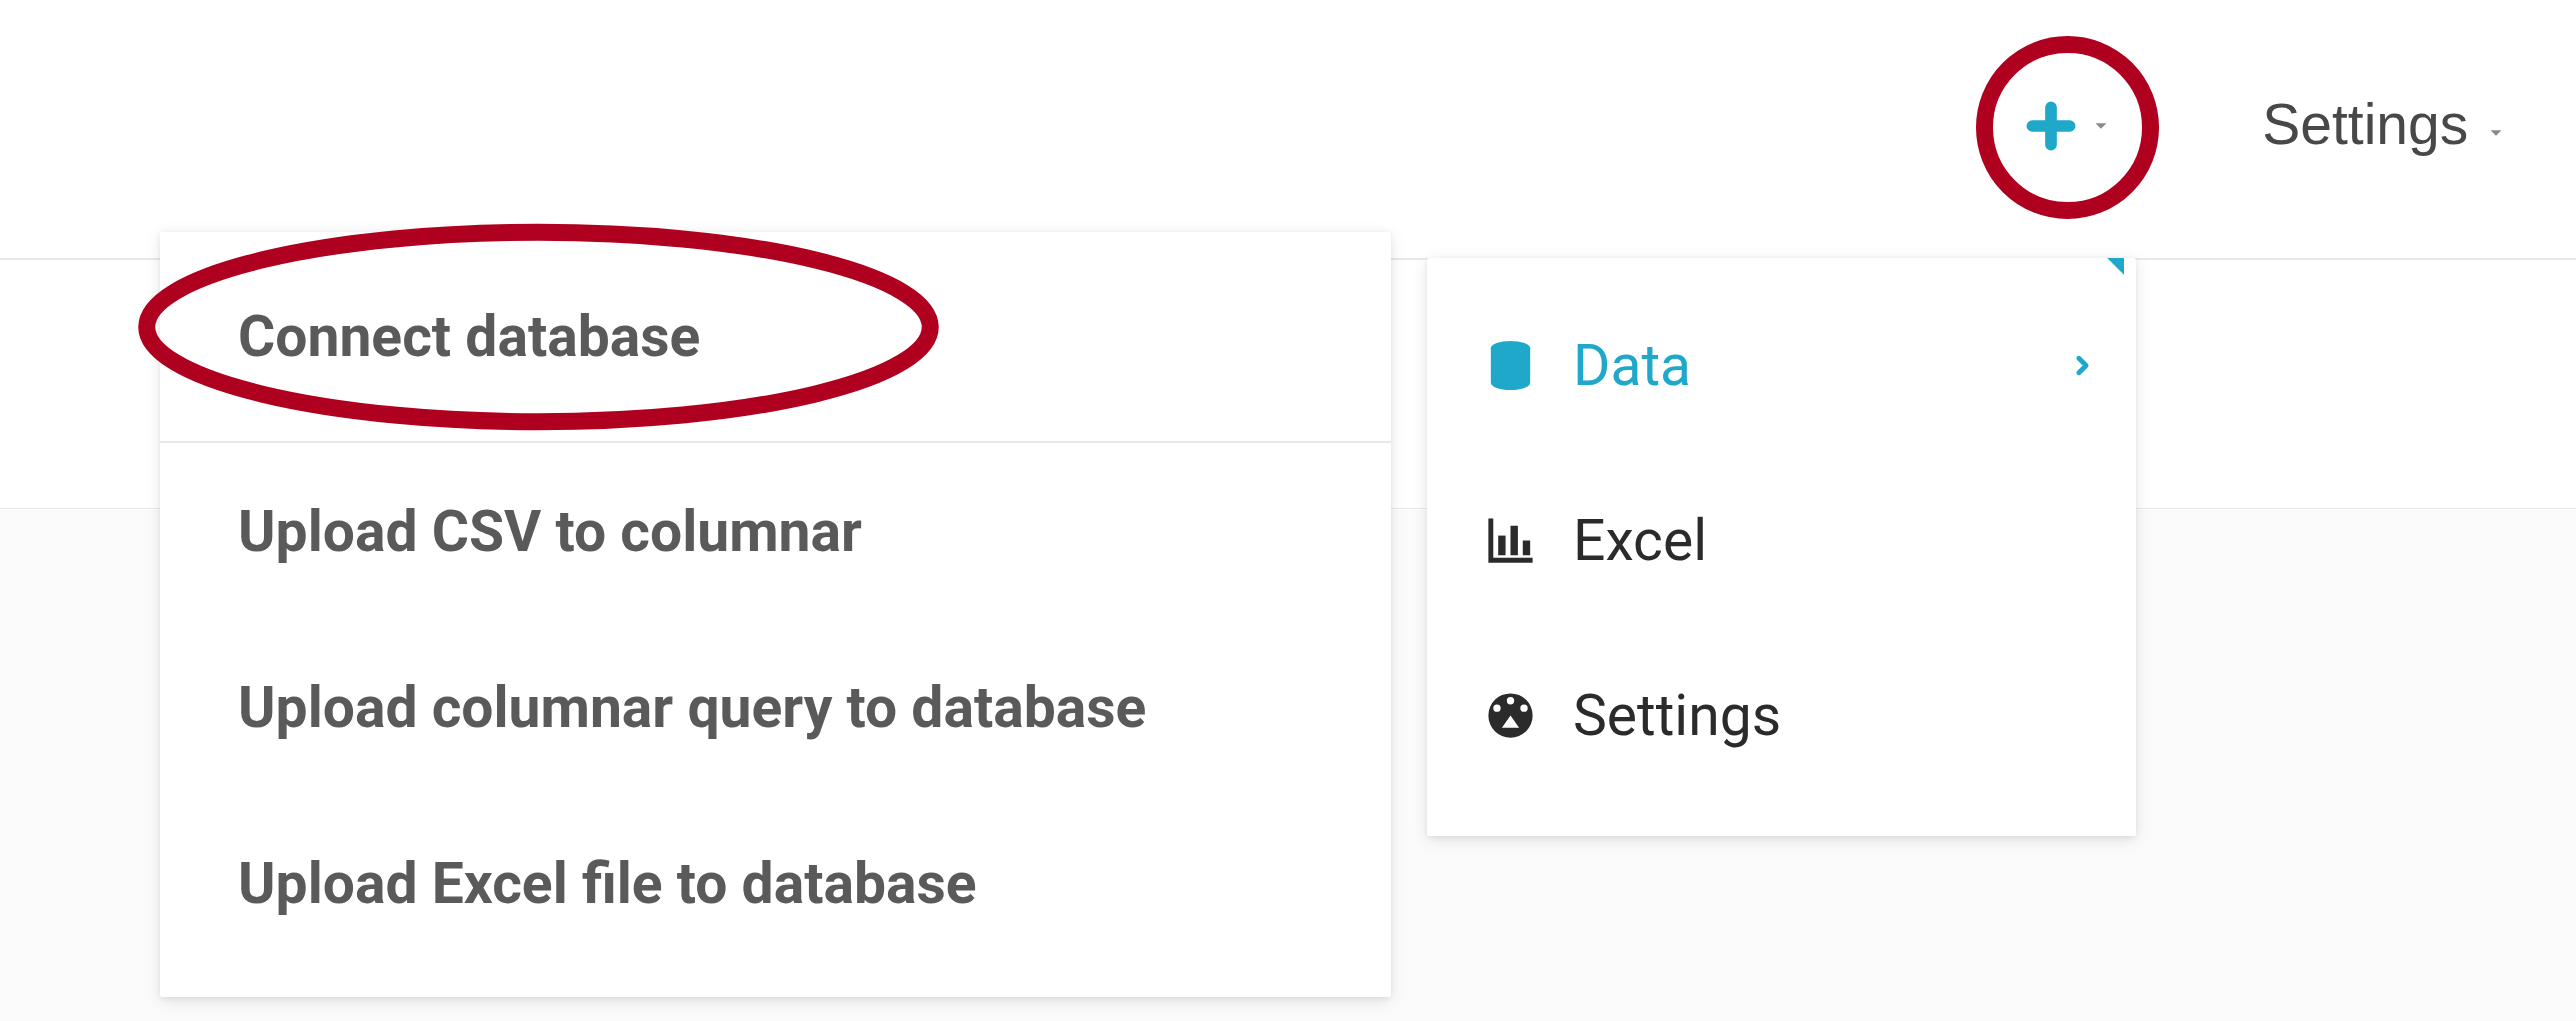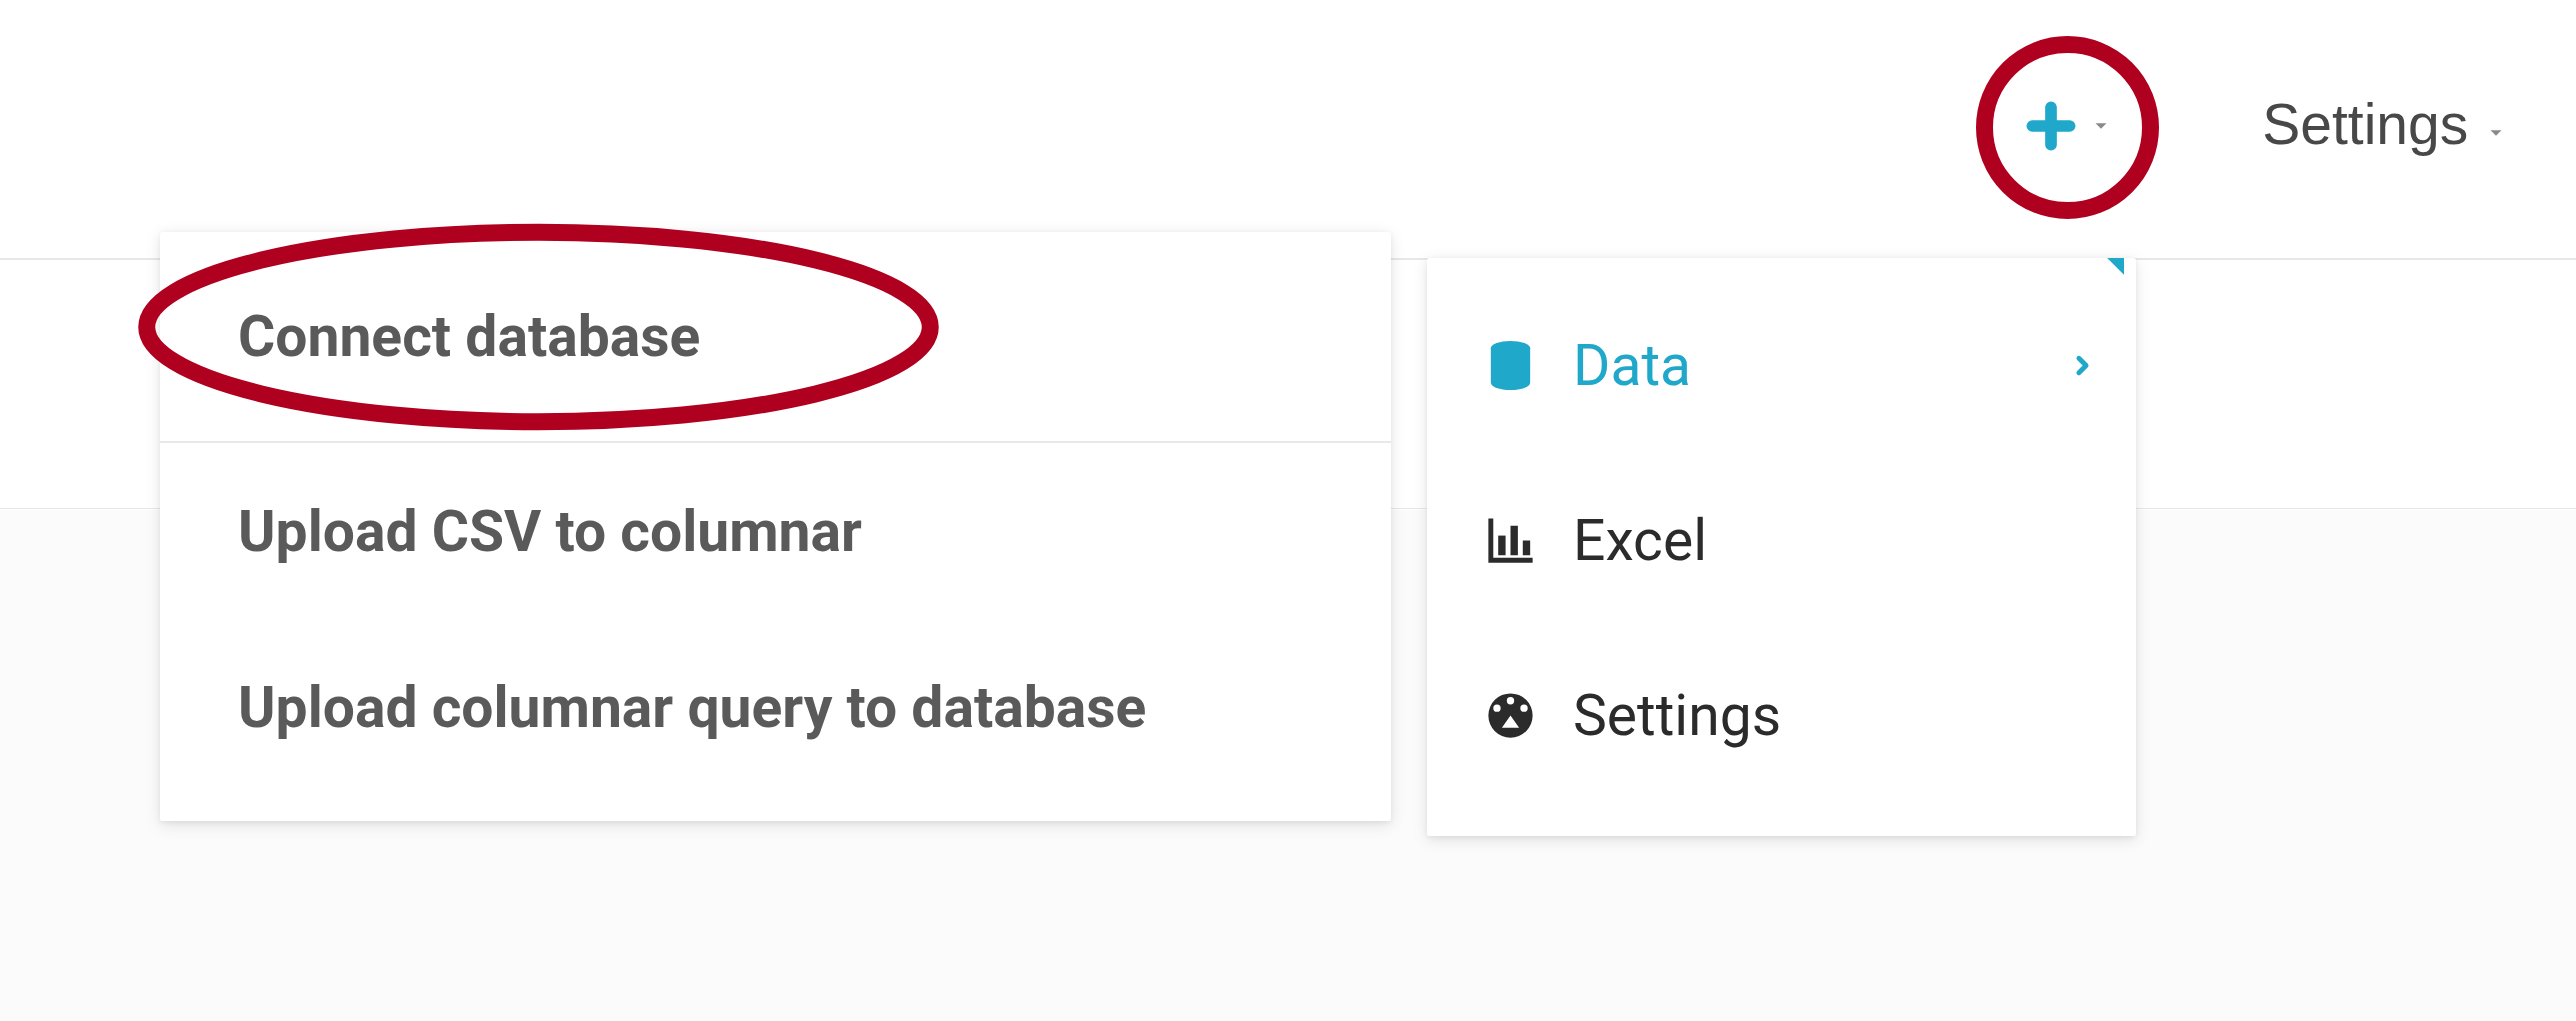--- a/index.html
+++ b/index.html
@@ -257,20 +257,23 @@
 <div class="menu-sub">
   <div class="sub-item first">
     <span>Connect database</span>
   </div>
   <div class="sub-item">
     <span>Upload CSV to columnar</span>
   </div>
   <div class="sub-item">
     <span>Upload columnar query to database</span>
   </div>
+  <div class="sub-item">
+    <span>Upload Excel file to database</span>
+  </div>
 </div>
 
 <div class="highlight-ellipse">
   <svg viewBox="0 0 1260 340">
     <ellipse cx="630" cy="170" rx="600" ry="145" fill="none" stroke="#b00020" stroke-width="26"></ellipse>
   </svg>
 </div>
 
 
 </body></html>

